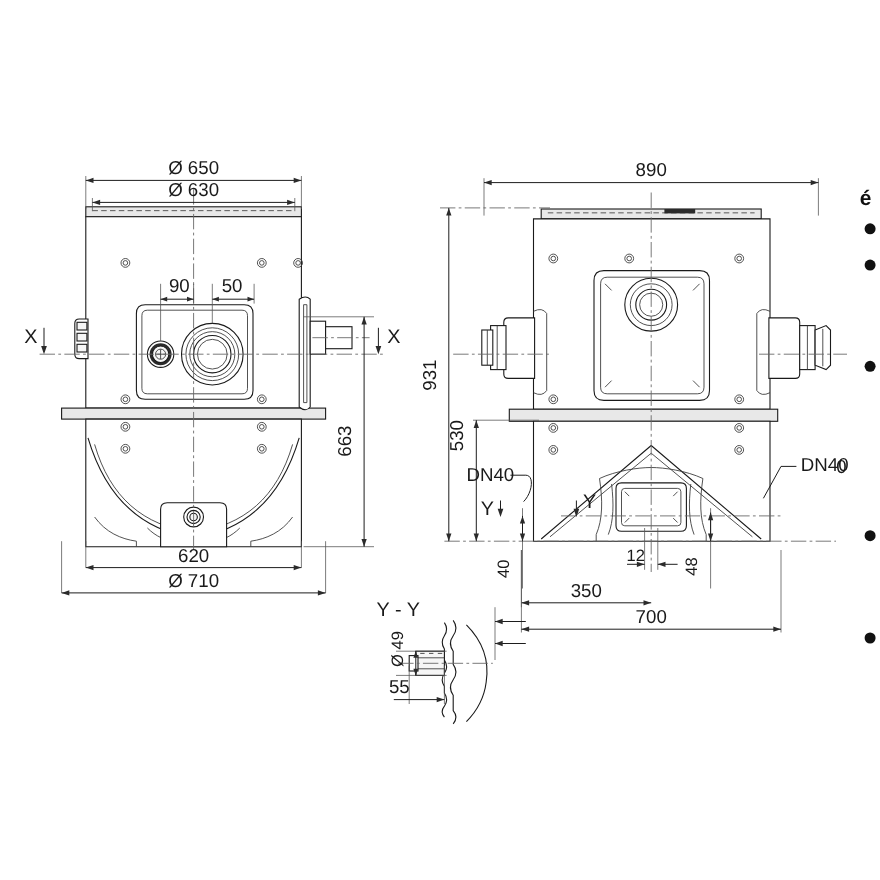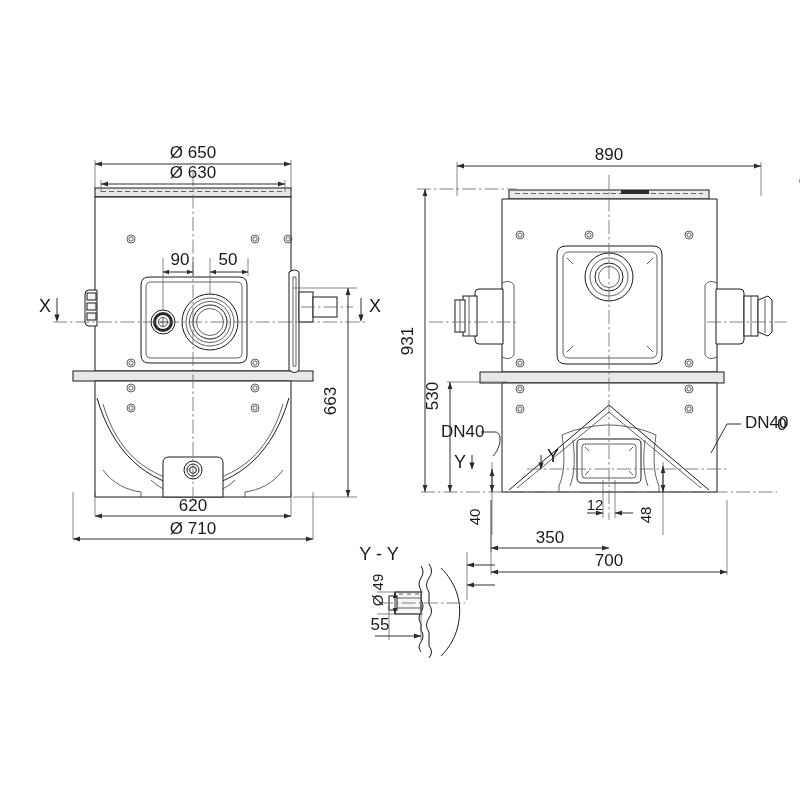--- a/index.html
+++ b/index.html
@@ -2,21 +2,21 @@
 <html><head>
 <meta charset="utf-8">
 <title>Technical Drawing</title>
 <style>
   html,body{margin:0;padding:0;background:#ffffff;}
   body{
     width:800px;height:800px;overflow:hidden;position:relative;
     font-family:"Liberation Sans","DejaVu Sans",sans-serif;
     color:#1a1a1a;
   }
-  #sheet{position:absolute;left:17px;top:0;width:716px;height:800px;}
+  #sheet{position:absolute;left:0;top:0;width:716px;height:800px;}
   svg.drawing{position:absolute;left:0;top:0;width:800px;height:800px;display:block;}
   .dimtext{font-family:"Liberation Sans","DejaVu Sans",sans-serif;font-size:17px;fill:#1a1a1a;}
   .dimtext-sm{font-family:"Liberation Sans","DejaVu Sans",sans-serif;font-size:15px;fill:#1a1a1a;}
   .marktext{font-family:"Liberation Sans","DejaVu Sans",sans-serif;font-size:18px;fill:#1a1a1a;}
   .sectiontitle{font-family:"Liberation Sans","DejaVu Sans",sans-serif;font-size:18px;fill:#1a1a1a;}
   .bullet{fill:#111111;}
   .accentchar{font-family:"Liberation Sans","DejaVu Sans",sans-serif;font-size:19px;fill:#111111;font-weight:600;}
   .ln{stroke:#1a1a1a;fill:none;stroke-width:1;vector-effect:non-scaling-stroke;}
   .ln-thin{stroke:#3a3a3a;fill:none;stroke-width:0.8;}
   .ln-dim{stroke:#1a1a1a;fill:none;stroke-width:0.9;}

